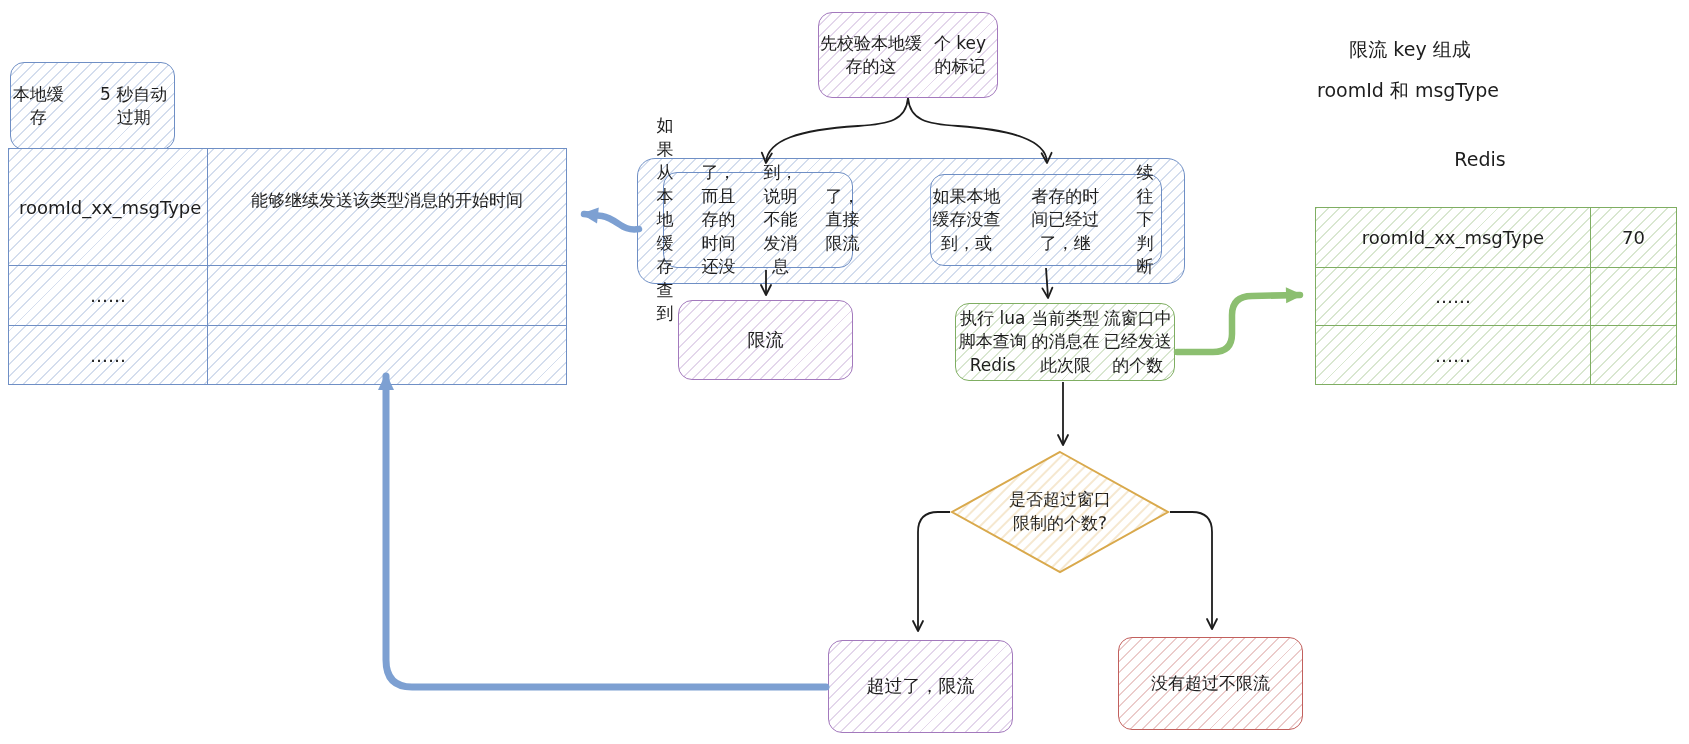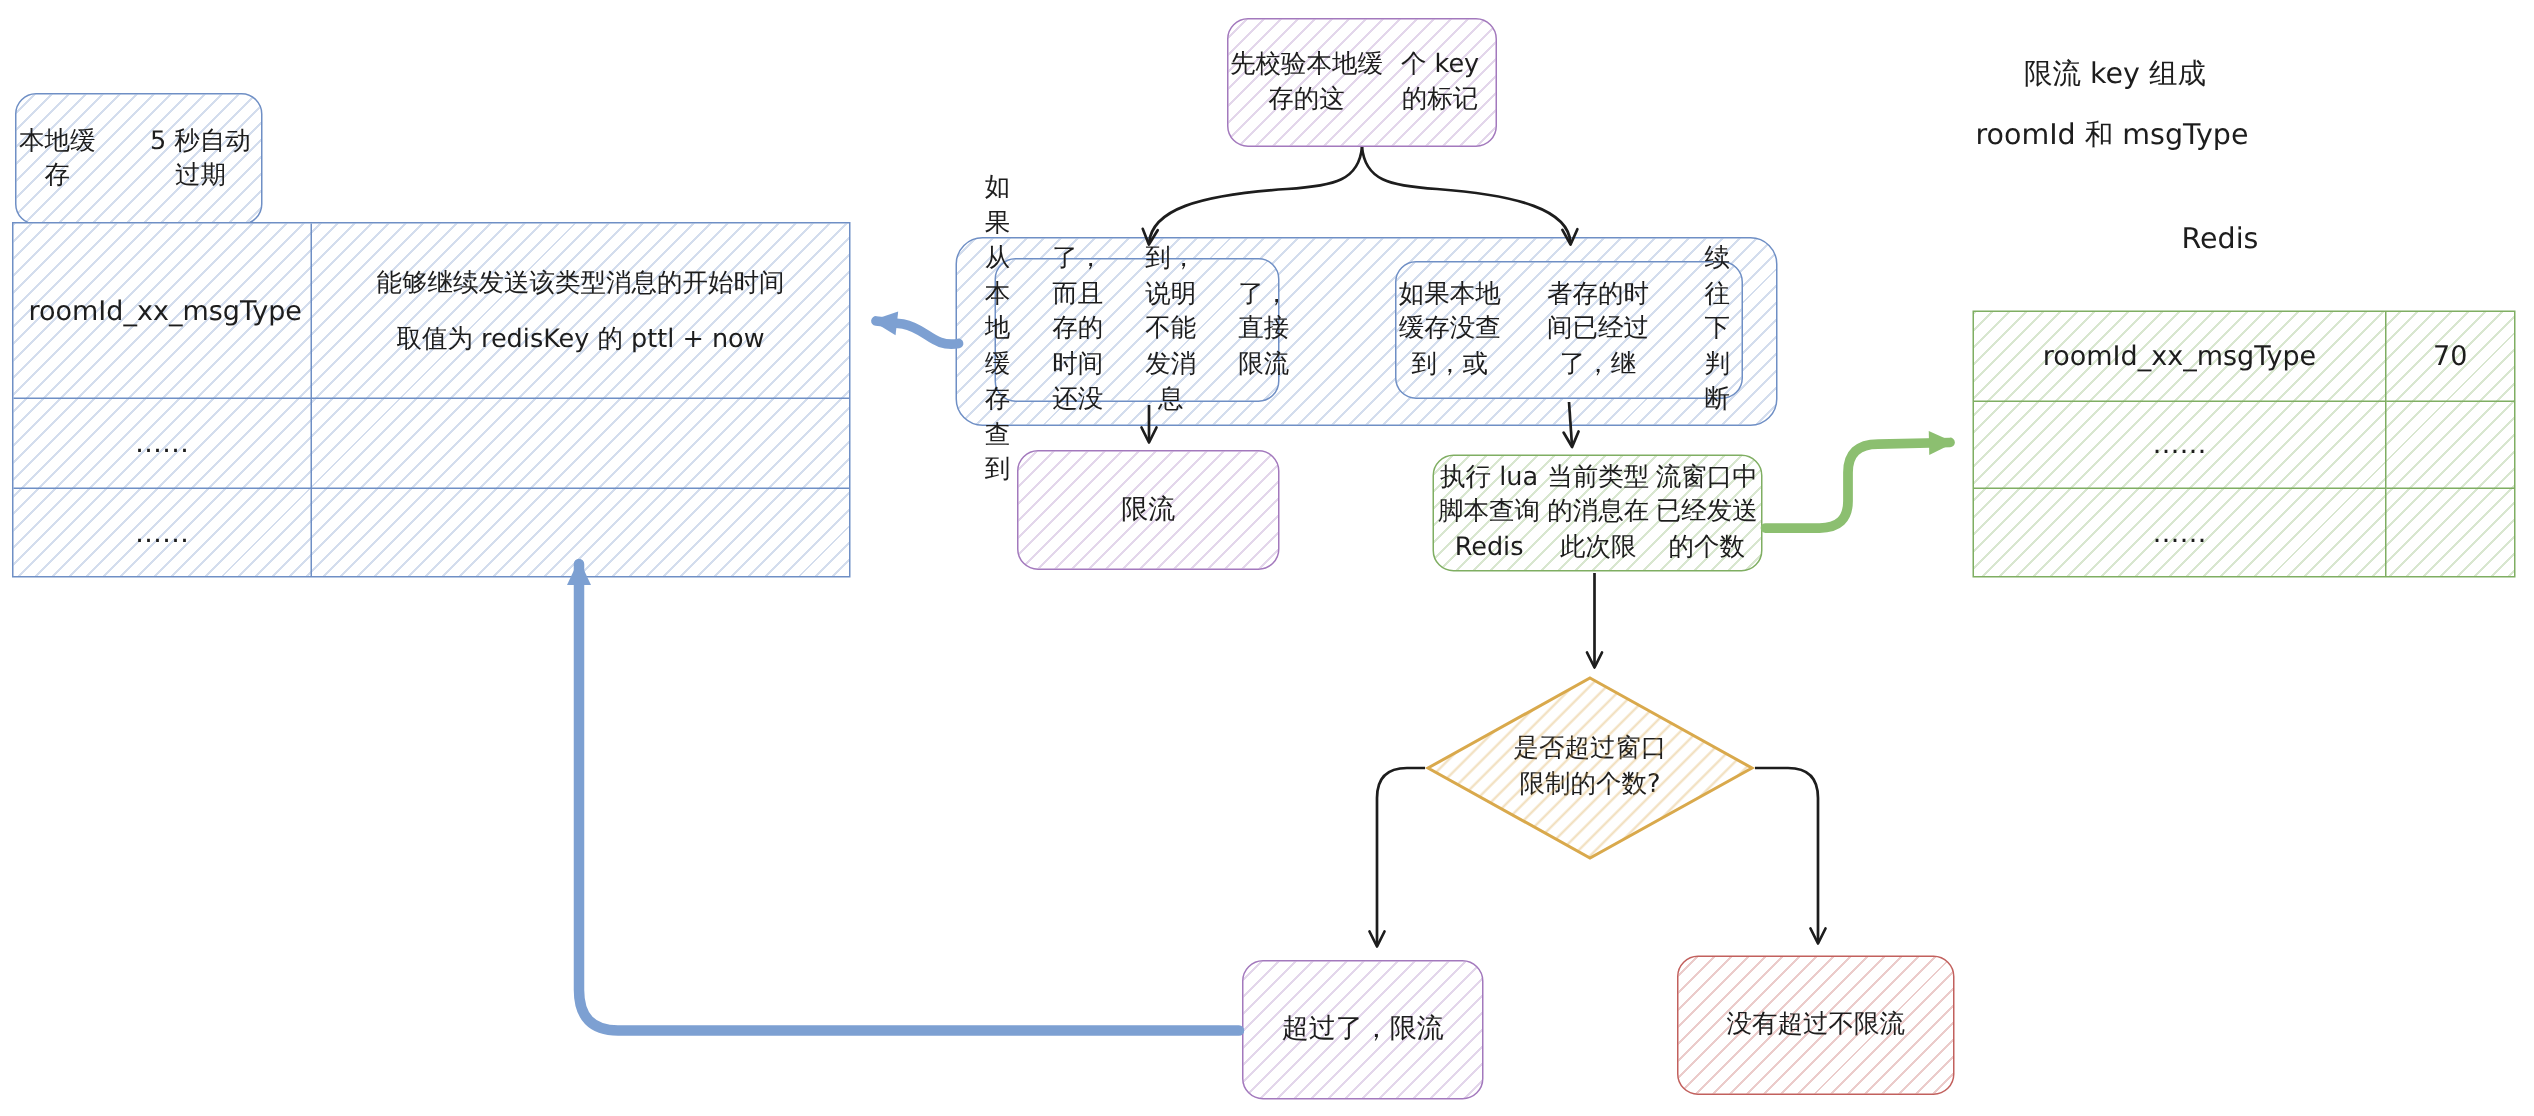--- a/index.html
+++ b/index.html
@@ -62,21 +62,20 @@
     <div class="node hatch-blue t17" style="left:10px;top:62px;width:165px;height:88px;">
       <div>本地缓存</div>
       <div>5 秒自动过期</div>
     </div>
 
     <div class="xtable blue" style="left:8px;top:148px;width:559px;height:237px;grid-template-columns:199px 1fr;grid-template-rows:117px 60px 1fr;">
       <div class="cell bR bB t18 keyL">roomId_xx_msgType</div>
       <div class="cell bB t17">
         <div>能够继续发送该类型消息的开始时间</div>
         <div class="val-gap"></div>
-        <div>取值为 redisKey 的 pttl + now</div>
       </div>
       <div class="cell bR bB t18">……</div>
       <div class="cell bB"></div>
       <div class="cell bR t18">……</div>
       <div class="cell"></div>
     </div>
 
     <div class="node hatch-blue" style="left:637px;top:158px;width:548px;height:126px;border-radius:18px;background-color:transparent;"></div>
     <div class="node hatch-blue t17" style="left:663px;top:172px;width:190px;height:96px;">
       <div>如果从本地缓存查到</div>
@@ -98,21 +97,21 @@
       <div>执行 lua 脚本查询 Redis</div>
       <div>当前类型的消息在此次限</div>
       <div>流窗口中已经发送的个数</div>
     </div>
 
     <div class="lbl t17" style="left:985px;top:488px;width:150px;">
       <div>是否超过窗口</div>
       <div>限制的个数?</div>
     </div>
 
-    <div class="node hatch-purple t18" style="left:828px;top:640px;width:161px;height:93px;">
+    <div class="node hatch-purple t18" style="left:828px;top:640px;width:185px;height:93px;">
       <div>超过了，限流</div>
     </div>
 
     <div class="node hatch-red t17" style="left:1118px;top:637px;width:185px;height:93px;">
       <div>没有超过</div>
       <div>不限流</div>
     </div>
 
     <div class="lbl t19" style="left:1310px;top:36px;width:200px;">限流 key 组成</div>
     <div class="lbl t19" style="left:1298px;top:77px;width:220px;">roomId 和 msgType</div>

